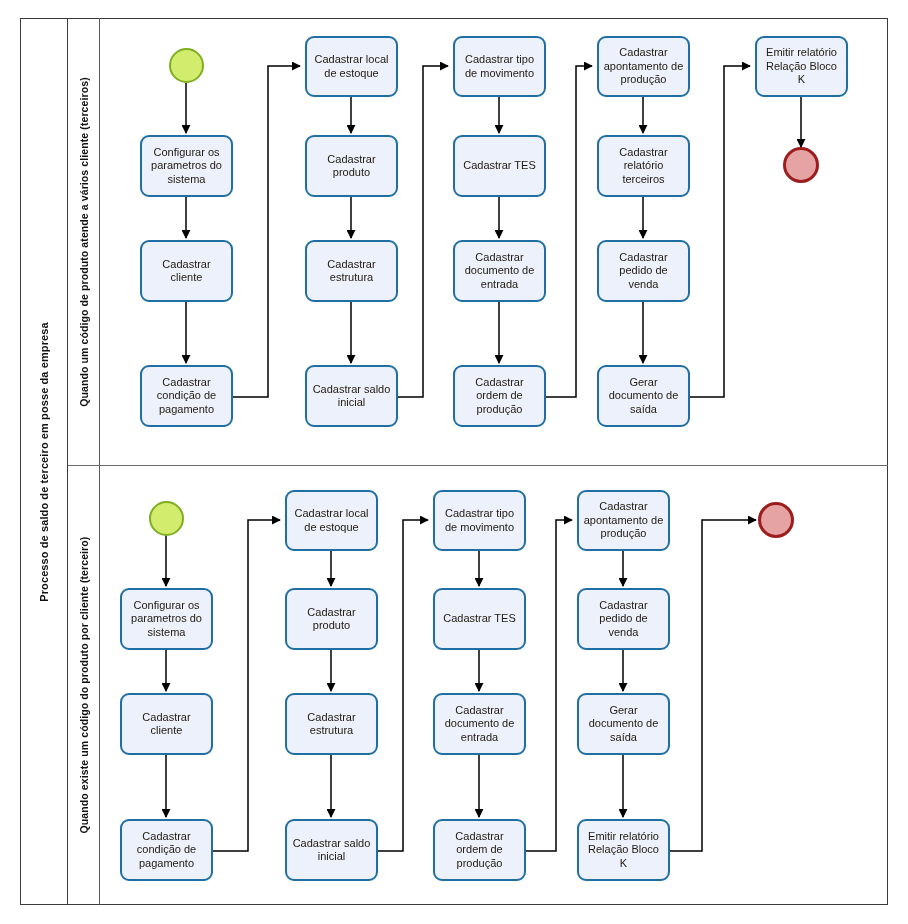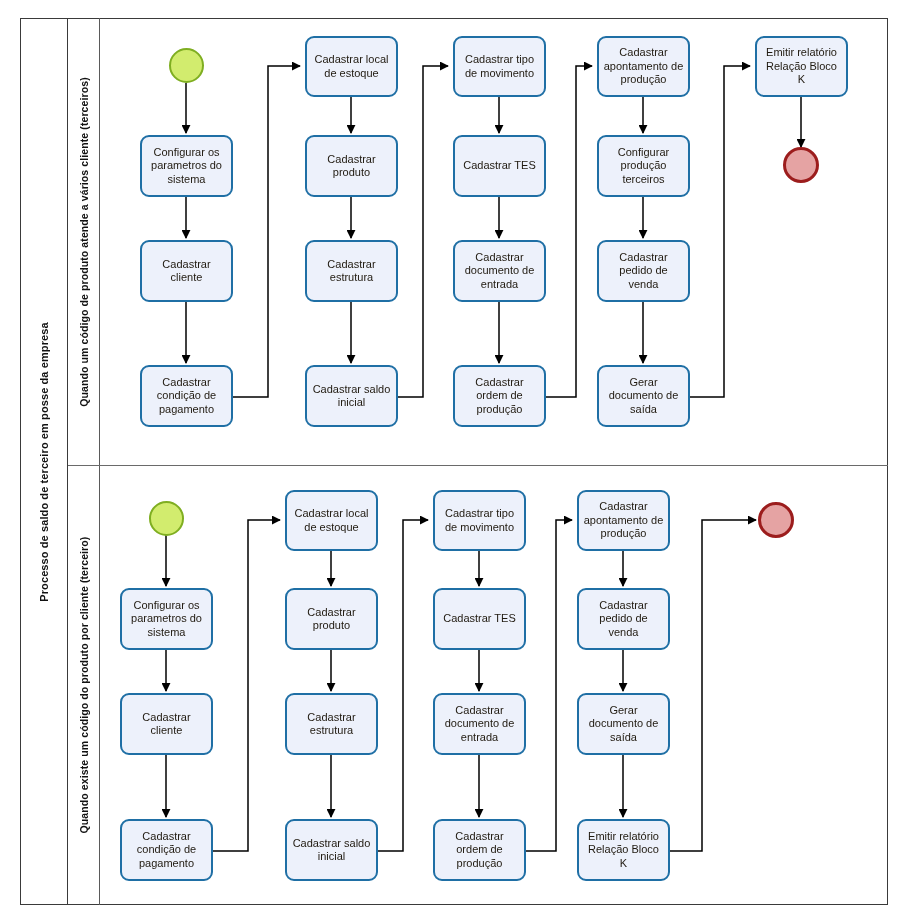--- a/index.html
+++ b/index.html
@@ -186,21 +186,21 @@
 
   <div class="task" style="left:453px;top:365px;width:93px;height:62px;">
     <span>Cadastrar ordem de produção</span>
     </div>
 
   <div class="task" style="left:597px;top:36px;width:93px;height:61px;">
     <span>Cadastrar apontamento de produção</span>
     </div>
 
   <div class="task" style="left:597px;top:135px;width:93px;height:62px;">
-    <span>Configurar produção terceiros</span>
+    <span>Cadastrar relatório terceiros</span>
     </div>
 
   <div class="task" style="left:597px;top:240px;width:93px;height:62px;">
     <span>Cadastrar pedido de venda</span>
     </div>
 
   <div class="task" style="left:597px;top:365px;width:93px;height:62px;">
     <span>Gerar documento de saída</span>
     </div>
 

